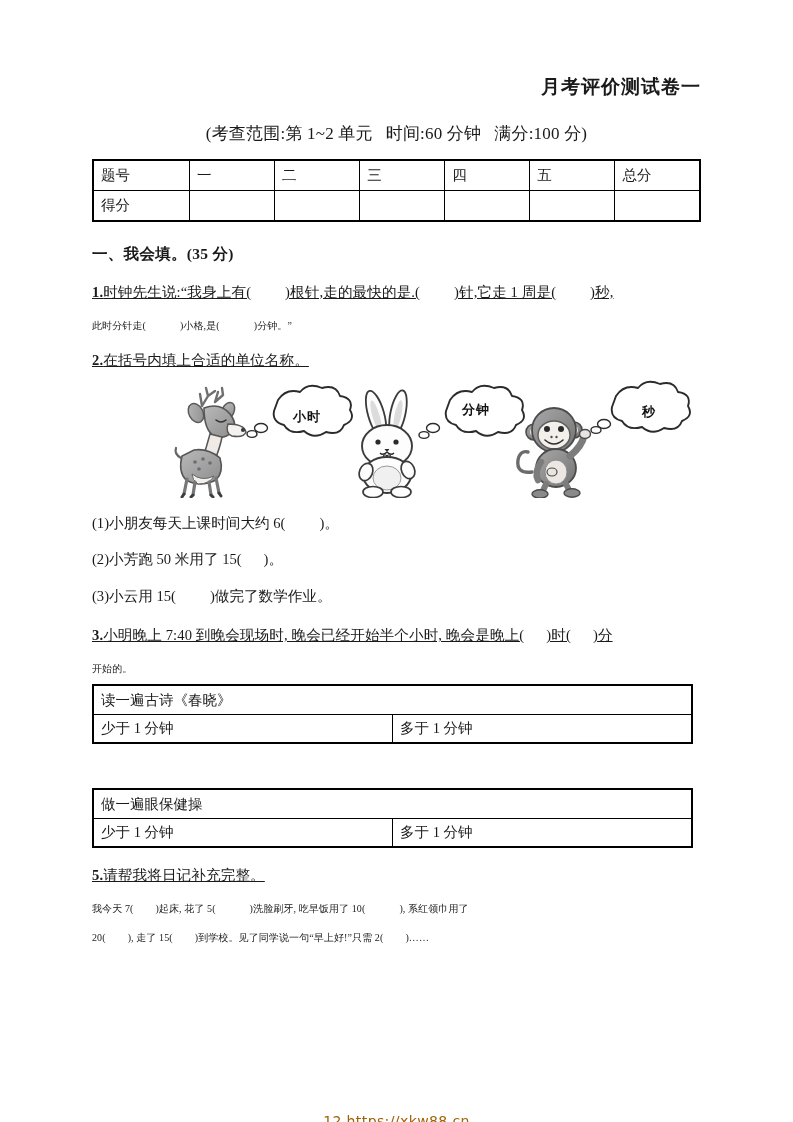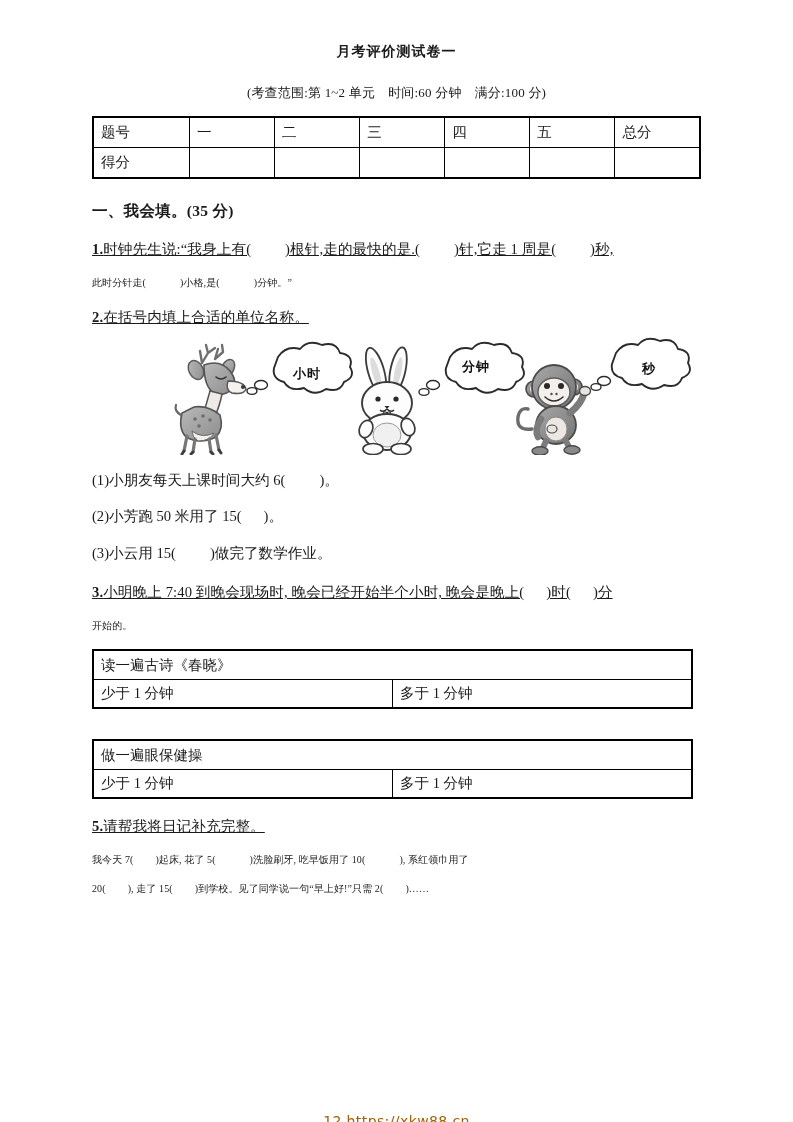--- a/index.html
+++ b/index.html
@@ -22,30 +22,30 @@
   .sheet {
     position: absolute;
     left: 92px;
     top: 0;
     width: 609px;
     height: 1122px;
   }
 
   
   .paper-title {
-    text-align: center;
+    text-align: right;
     font-weight: bold;
-    font-size: 14px;
+    font-size: 19px;
     letter-spacing: 1px;
-    padding-top: 44px;
+    padding-top: 76px;
     line-height: 1.2;
   }
   .paper-subtitle {
     text-align: center;
-    font-size: 13px;
+    font-size: 17px;
     padding-top: 23px;
     letter-spacing: 0.2px;
   }
   .paper-subtitle .gap { display:inline-block; width: 13px; }
 
   
   .score-table {
     margin-top: 14px;
     border-collapse: collapse;
     width: 609px;
@@ -114,21 +114,21 @@
     color: #111;
     letter-spacing: 1px;
   }
 
   
   .choice-table {
     border-collapse: collapse;
     width: 601px;
     table-layout: fixed;
     border: 2.4px solid #000;
-    margin-top: 16px;
+    margin-top: 8px;
   }
   .choice-table td {
     border: 1.3px solid #000;
     height: 27px;
     padding: 0 0 0 7px;
     font-size: 14.5px;
     vertical-align: middle;
     line-height: 1;
   }
   .choice-table td.half { width: 300px; }
@@ -358,21 +358,21 @@
           <tr class="head">
         <td colspan="2">读一遍古诗《春晓》</td>
       </tr>
       <tr>
         <td class="half">少于 1 分钟</td>
         <td class="half">多于 1 分钟</td>
       </tr>
     </tbody>
       </table>
 
-    <table class="choice-table" style="margin-top:30px;">
+    <table class="choice-table" style="margin-top:44px;">
       <tbody>
           <tr class="head">
         <td colspan="2">做一遍眼保健操</td>
       </tr>
       <tr>
         <td class="half">少于 1 分钟</td>
         <td class="half">多于 1 分钟</td>
       </tr>
     </tbody>
       </table>

